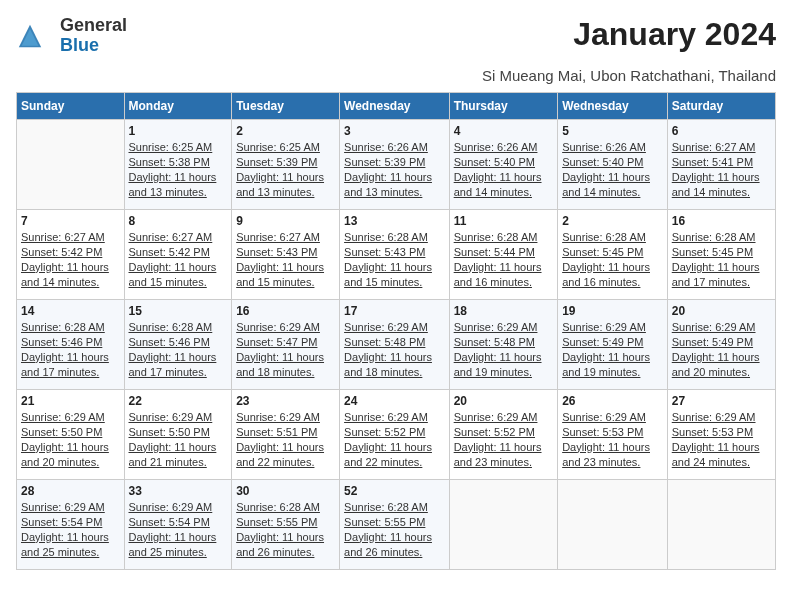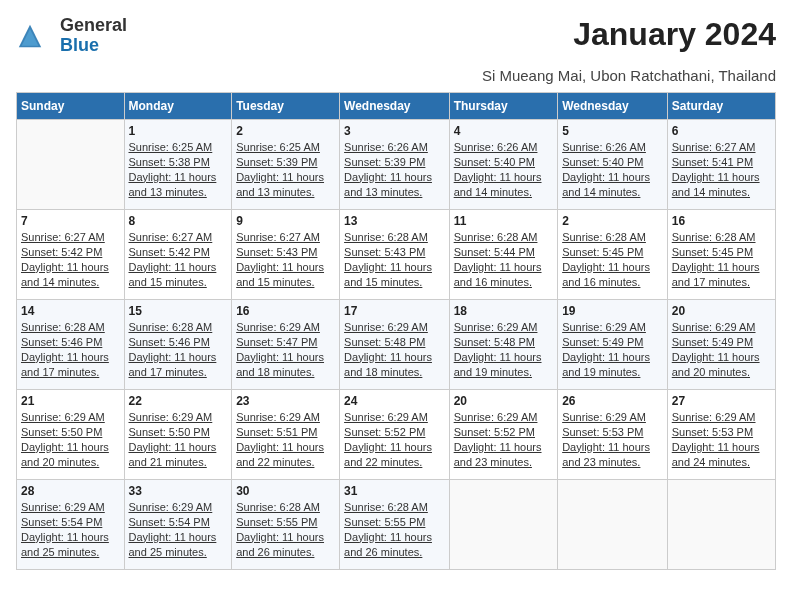--- a/index.html
+++ b/index.html
@@ -248,21 +248,21 @@
         </td>
         <td>
           <span class="day-num">33</span>
           <div class="cell-text">Sunrise: 6:29 AM<br>Sunset: 5:54 PM<br>Daylight: 11 hours<br>and 25 minutes.</div>
         </td>
         <td>
           <span class="day-num">30</span>
           <div class="cell-text">Sunrise: 6:28 AM<br>Sunset: 5:55 PM<br>Daylight: 11 hours<br>and 26 minutes.</div>
         </td>
         <td>
-          <span class="day-num">31</span>
+          <span class="day-num">52</span>
           <div class="cell-text">Sunrise: 6:28 AM<br>Sunset: 5:55 PM<br>Daylight: 11 hours<br>and 26 minutes.</div>
         </td>
         <td class="empty-cell"></td>
         <td class="empty-cell"></td>
         <td class="empty-cell"></td>
       </tr>
     </tbody>
 </table>
 
 </body></html>

